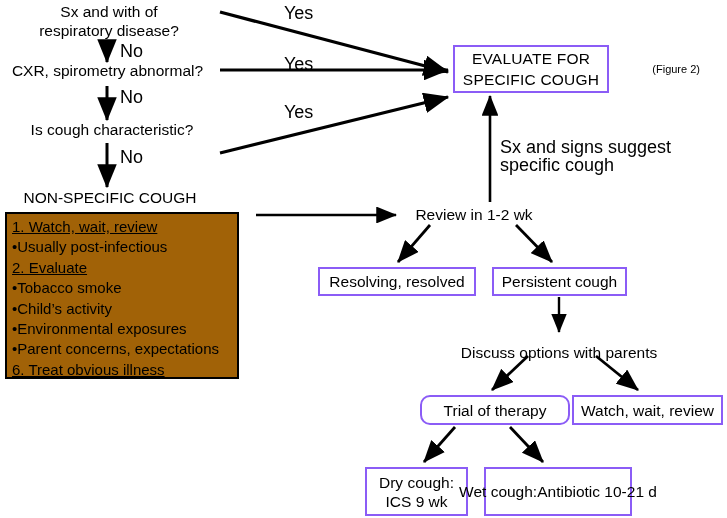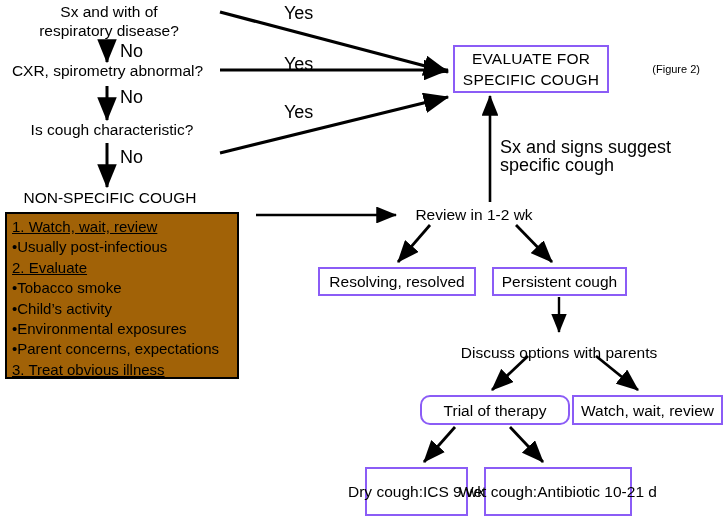--- a/index.html
+++ b/index.html
@@ -150,36 +150,36 @@
   <div class="node text-node" style="left:10px; top:188px; width:200px;">NON-SPECIFIC COUGH</div>
 
   <div class="node listbox" style="left:5px; top:212px; width:234px; height:167px;">
     <div class="li num">1. Watch, wait, review</div>
     <div class="li">•Usually post-infectious</div>
     <div class="li num">2. Evaluate</div>
     <div class="li">•Tobacco smoke</div>
     <div class="li">•Child’s activity</div>
     <div class="li">•Environmental exposures</div>
     <div class="li">•Parent concerns, expectations</div>
-    <div class="li num">3. Treat obvious illness</div>
+    <div class="li num">6. Treat obvious illness</div>
   </div>
 
   <div class="node text-node" style="left:404px; top:205px; width:140px;">Review in 1-2 wk</div>
 
   <div class="node box" style="left:318px; top:267px; width:158px; height:29px;">Resolving, resolved</div>
 
   <div class="node box" style="left:492px; top:267px; width:135px; height:29px;">Persistent cough</div>
 
   <div class="node text-node" style="left:446px; top:335px; width:226px;margin-top:8px;">Discuss options with parents</div>
 
   <div class="node box" style="left:420px; top:395px; width:150px; height:30px;border-radius:10px;">Trial of therapy</div>
 
   <div class="node box" style="left:572px; top:395px; width:151px; height:30px;">Watch, wait, review</div>
 
-  <div class="node box" style="left:365px; top:467px; width:103px; height:49px; ">
+  <div class="node box" style="left:365px; top:467px; width:103px; height:49px; flex-direction:column;">
     <div>Dry cough:</div>
     <div>ICS 9 wk</div>
   </div>
 
   <div class="node box" style="left:484px; top:467px; width:148px; height:49px; flex-direction:row;">
     <div>Wet cough:</div>
     <div>Antibiotic 10-21 d</div>
   </div>
 
 </div>

